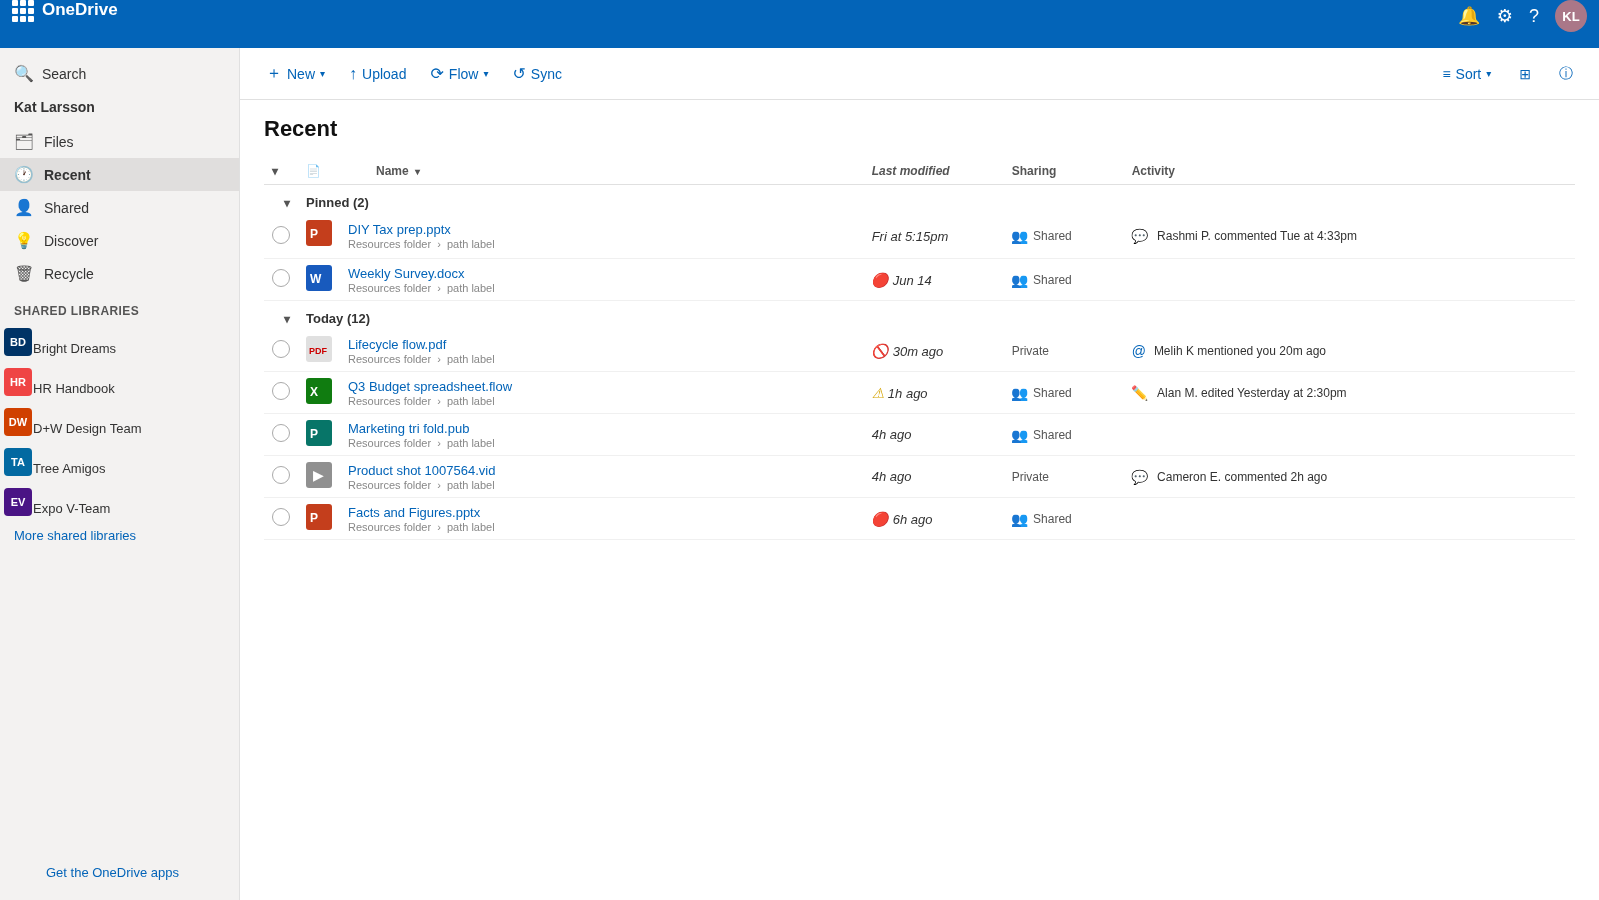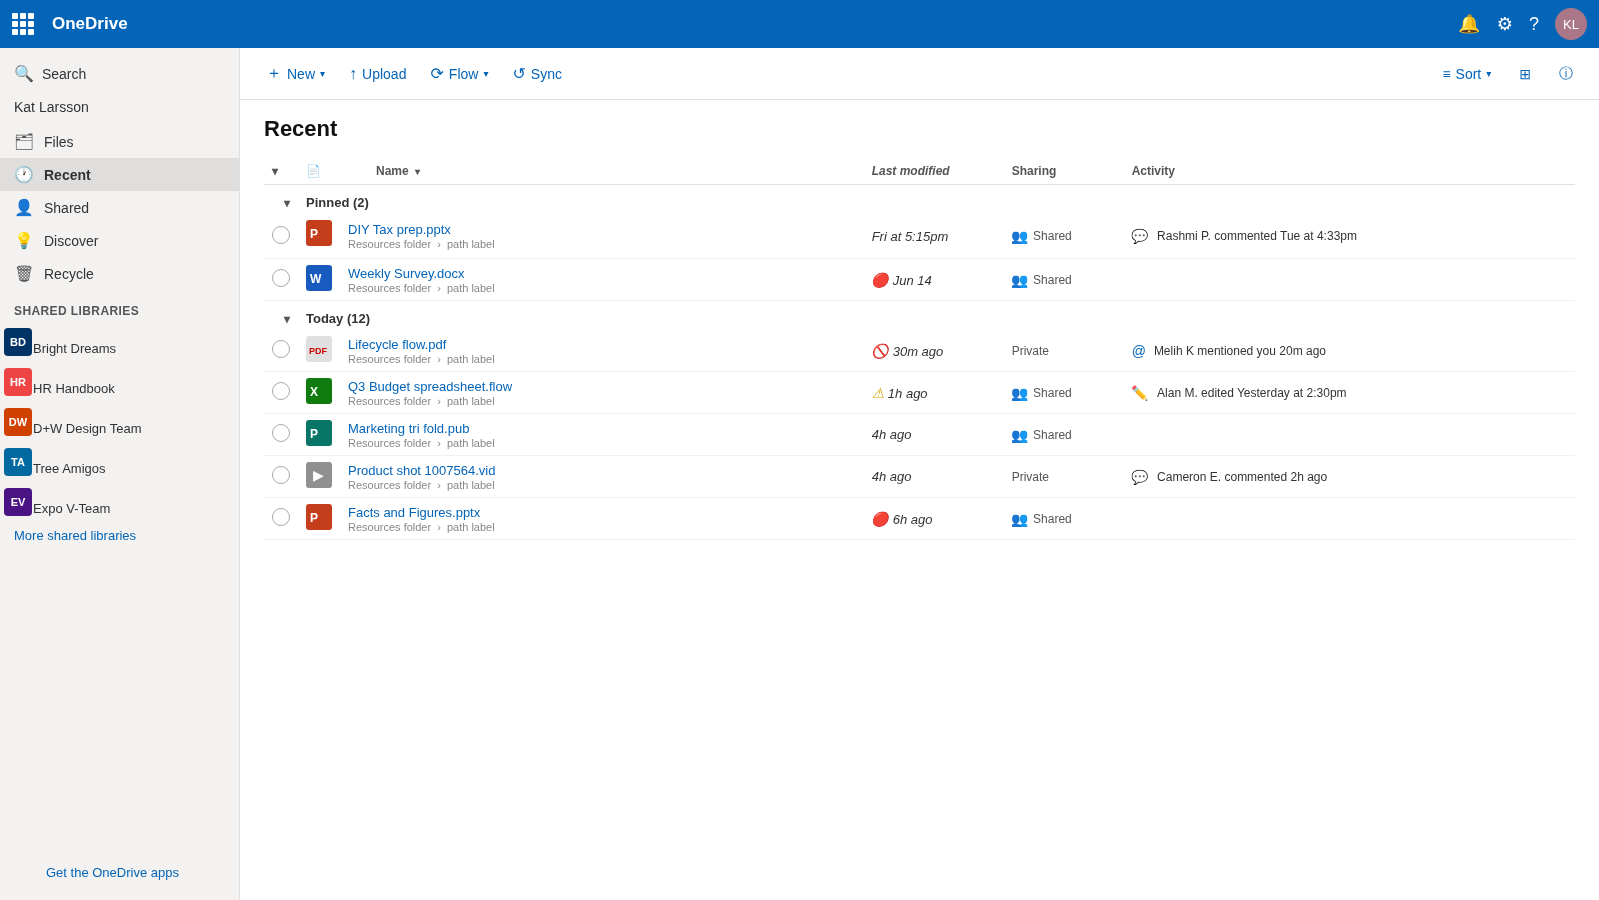--- a/index.html
+++ b/index.html
@@ -4,31 +4,30 @@
   <style>
     * { box-sizing: border-box; margin: 0; padding: 0; }
     body { font-family: 'Segoe UI', sans-serif; font-size: 14px; color: #333; background: #fff; display: flex; flex-direction: column; height: 900px; overflow: hidden; }
 
     
     #topbar {
       background: #0364b8;
       color: white;
       height: 48px;
       display: flex;
-      align-items: center;
+      align-items: flex-start;
       padding: 0 12px;
-      gap: 10px;
       flex-shrink: 0;
     }
     #topbar .waffle { display: grid; grid-template-columns: repeat(3,6px); grid-template-rows: repeat(3,6px); gap: 2px; margin-right: 8px; }
     #topbar .waffle span { background: white; width: 6px; height: 6px; border-radius: 1px; }
     #topbar .app-title { font-size: 17px; font-weight: 600; color: white; flex: 1; }
     #topbar .topbar-icons { display: flex; align-items: center; gap: 16px; }
     #topbar .topbar-icons span { color: white; font-size: 18px; cursor: pointer; }
-    #topbar .avatar { width: 32px; height: 32px; border-radius: 50%; background: #a78; display: flex; align-items: center; justify-content: center; color: white; font-size: 13px; font-weight: normal; }
+    #topbar .avatar { width: 32px; height: 32px; border-radius: 50%; background: #a78; display: flex; align-items: center; justify-content: center; color: white; font-size: 13px; font-weight: bold; }
 
     
     #layout { display: flex; flex: 1; overflow: hidden; }
 
     
     #sidebar {
       width: 240px;
       background: #f3f2f1;
       display: flex;
       flex-direction: column;
@@ -40,21 +39,21 @@
     .sidebar-search {
       display: flex;
       align-items: center;
       gap: 8px;
       padding: 8px 14px 12px;
       cursor: pointer;
       color: #333;
       font-size: 14px;
     }
     .sidebar-search .icon { color: #555; font-size: 16px; }
-    .sidebar-user { padding: 4px 14px 10px; font-weight: 400; font-size: 14px; color: #333; }
+    .sidebar-user { padding: 4px 14px 10px; font-weight: 700; font-size: 14px; color: #333; }
     .sidebar-nav-item {
       display: flex;
       align-items: center;
       gap: 10px;
       padding: 7px 14px;
       cursor: pointer;
       color: #333;
       font-size: 14px;
     }
     .sidebar-nav-item.active { background: #e0dedd; font-weight: 600; }

